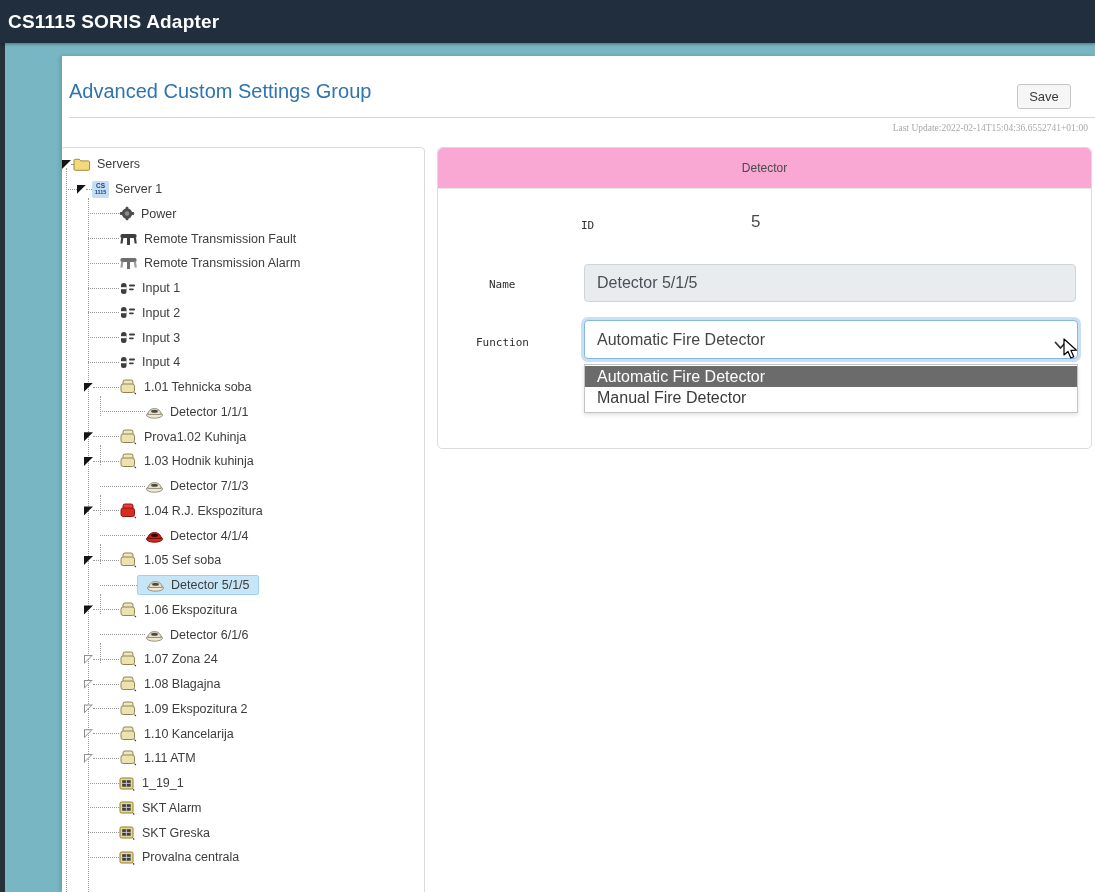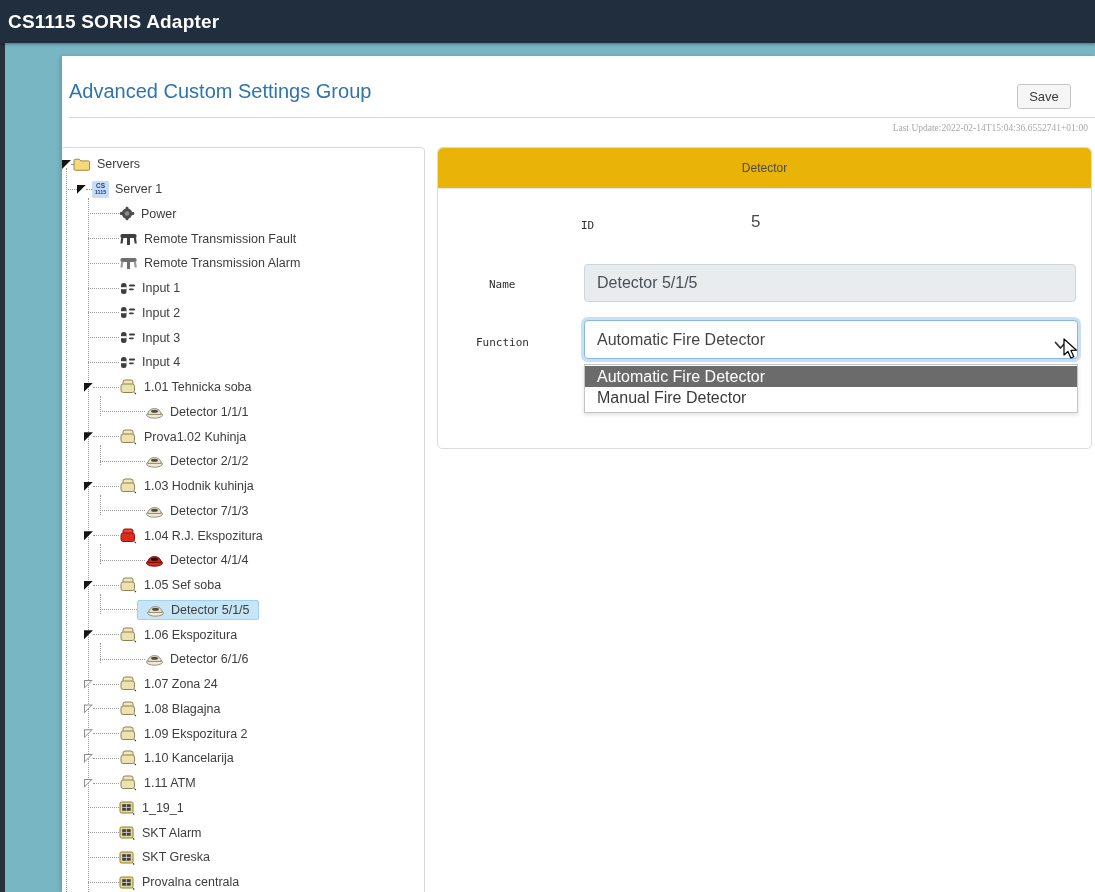--- a/index.html
+++ b/index.html
@@ -61,21 +61,21 @@
   }
   .cs-badge .a{font-size:6.5px;font-weight:bold;color:#17418f;}
   .cs-badge .b{font-size:5.5px;font-weight:bold;color:#17418f;}
   .sel{display:flex;align-items:center;background:#c6e6f7;border:1px solid #9ed2ee;border-radius:2px;padding:2px 8px 2px 8px;}
   
   .detail-panel{
     position:absolute;left:375px;top:91px;width:653px;height:300px;
     border:1px solid #dcdcde;border-radius:5px;background:#fff;
   }
   .detail-header{
-    height:40px;background:#eab308;border-bottom:1px solid #e7e7e9;
+    height:40px;background:#f9a8d4;border-bottom:1px solid #e7e7e9;
     border-radius:5px 5px 0 0;display:flex;align-items:center;justify-content:center;
     font-size:12px;color:#4a4a4a;
   }
   .f-label{
     position:absolute;font-family:"DejaVu Sans Mono", monospace;
     font-weight:normal;font-size:11px;color:#2e2e2e;white-space:nowrap;
   }
   .id-value{position:absolute;left:313px;top:64px;font-size:17px;color:#4a4a4a;}
   .name-input{
     position:absolute;left:146px;top:116px;width:492px;height:38px;
@@ -268,32 +268,20 @@
           <span class="ticn">
             <svg width="19" height="16" viewBox="0 0 19 16">
               <rect x="4" y="1" width="10" height="5.5" rx="2" fill="#efe6ba" stroke="#8f8354" stroke-width="1"></rect>
               <rect x="2" y="5" width="13.5" height="8.5" rx="2.2" fill="#ece2b0" stroke="#8f8354" stroke-width="1"></rect>
               <path d="M15,13 l2.4,1.6 l-1.2,1 z" fill="#2a2a2a"></path>
             </svg>
           </span>
           <span class="lbl">Prova1.02 Kuhinja</span>
         </div>
         <div class="guide" style="left:39px;top:293.25px;height:20px;"></div>
-        <div class="tr">
-          <span style="width:39px"></span>
-          <span class="dash" style="width:45px"></span>
-          <span class="ticn">
-            <svg width="19" height="14" viewBox="0 0 19 14">
-              <ellipse cx="9.5" cy="10" rx="8" ry="3.2" fill="#efe9d8" stroke="#9a917a" stroke-width="1"></ellipse>
-              <path d="M2.8,9.5 a6.7,6 0 0 1 13.4,0 z" fill="#e6dfc9" stroke="#9a917a" stroke-width="1"></path>
-              <ellipse cx="9.5" cy="6.2" rx="3.4" ry="1.5" fill="#4a4a42"></ellipse>
-            </svg>
-          </span>
-          <span class="lbl">Detector 2/1/2</span>
-        </div>
         <div class="tr">
           <span style="width:23px"></span>
           <span class="exp-open"></span>
           <span class="dash" style="width:26px"></span>
           <span class="ticn">
             <svg width="19" height="16" viewBox="0 0 19 16">
               <rect x="4" y="1" width="10" height="5.5" rx="2" fill="#efe6ba" stroke="#8f8354" stroke-width="1"></rect>
               <rect x="2" y="5" width="13.5" height="8.5" rx="2.2" fill="#ece2b0" stroke="#8f8354" stroke-width="1"></rect>
               <path d="M15,13 l2.4,1.6 l-1.2,1 z" fill="#2a2a2a"></path>
             </svg>

